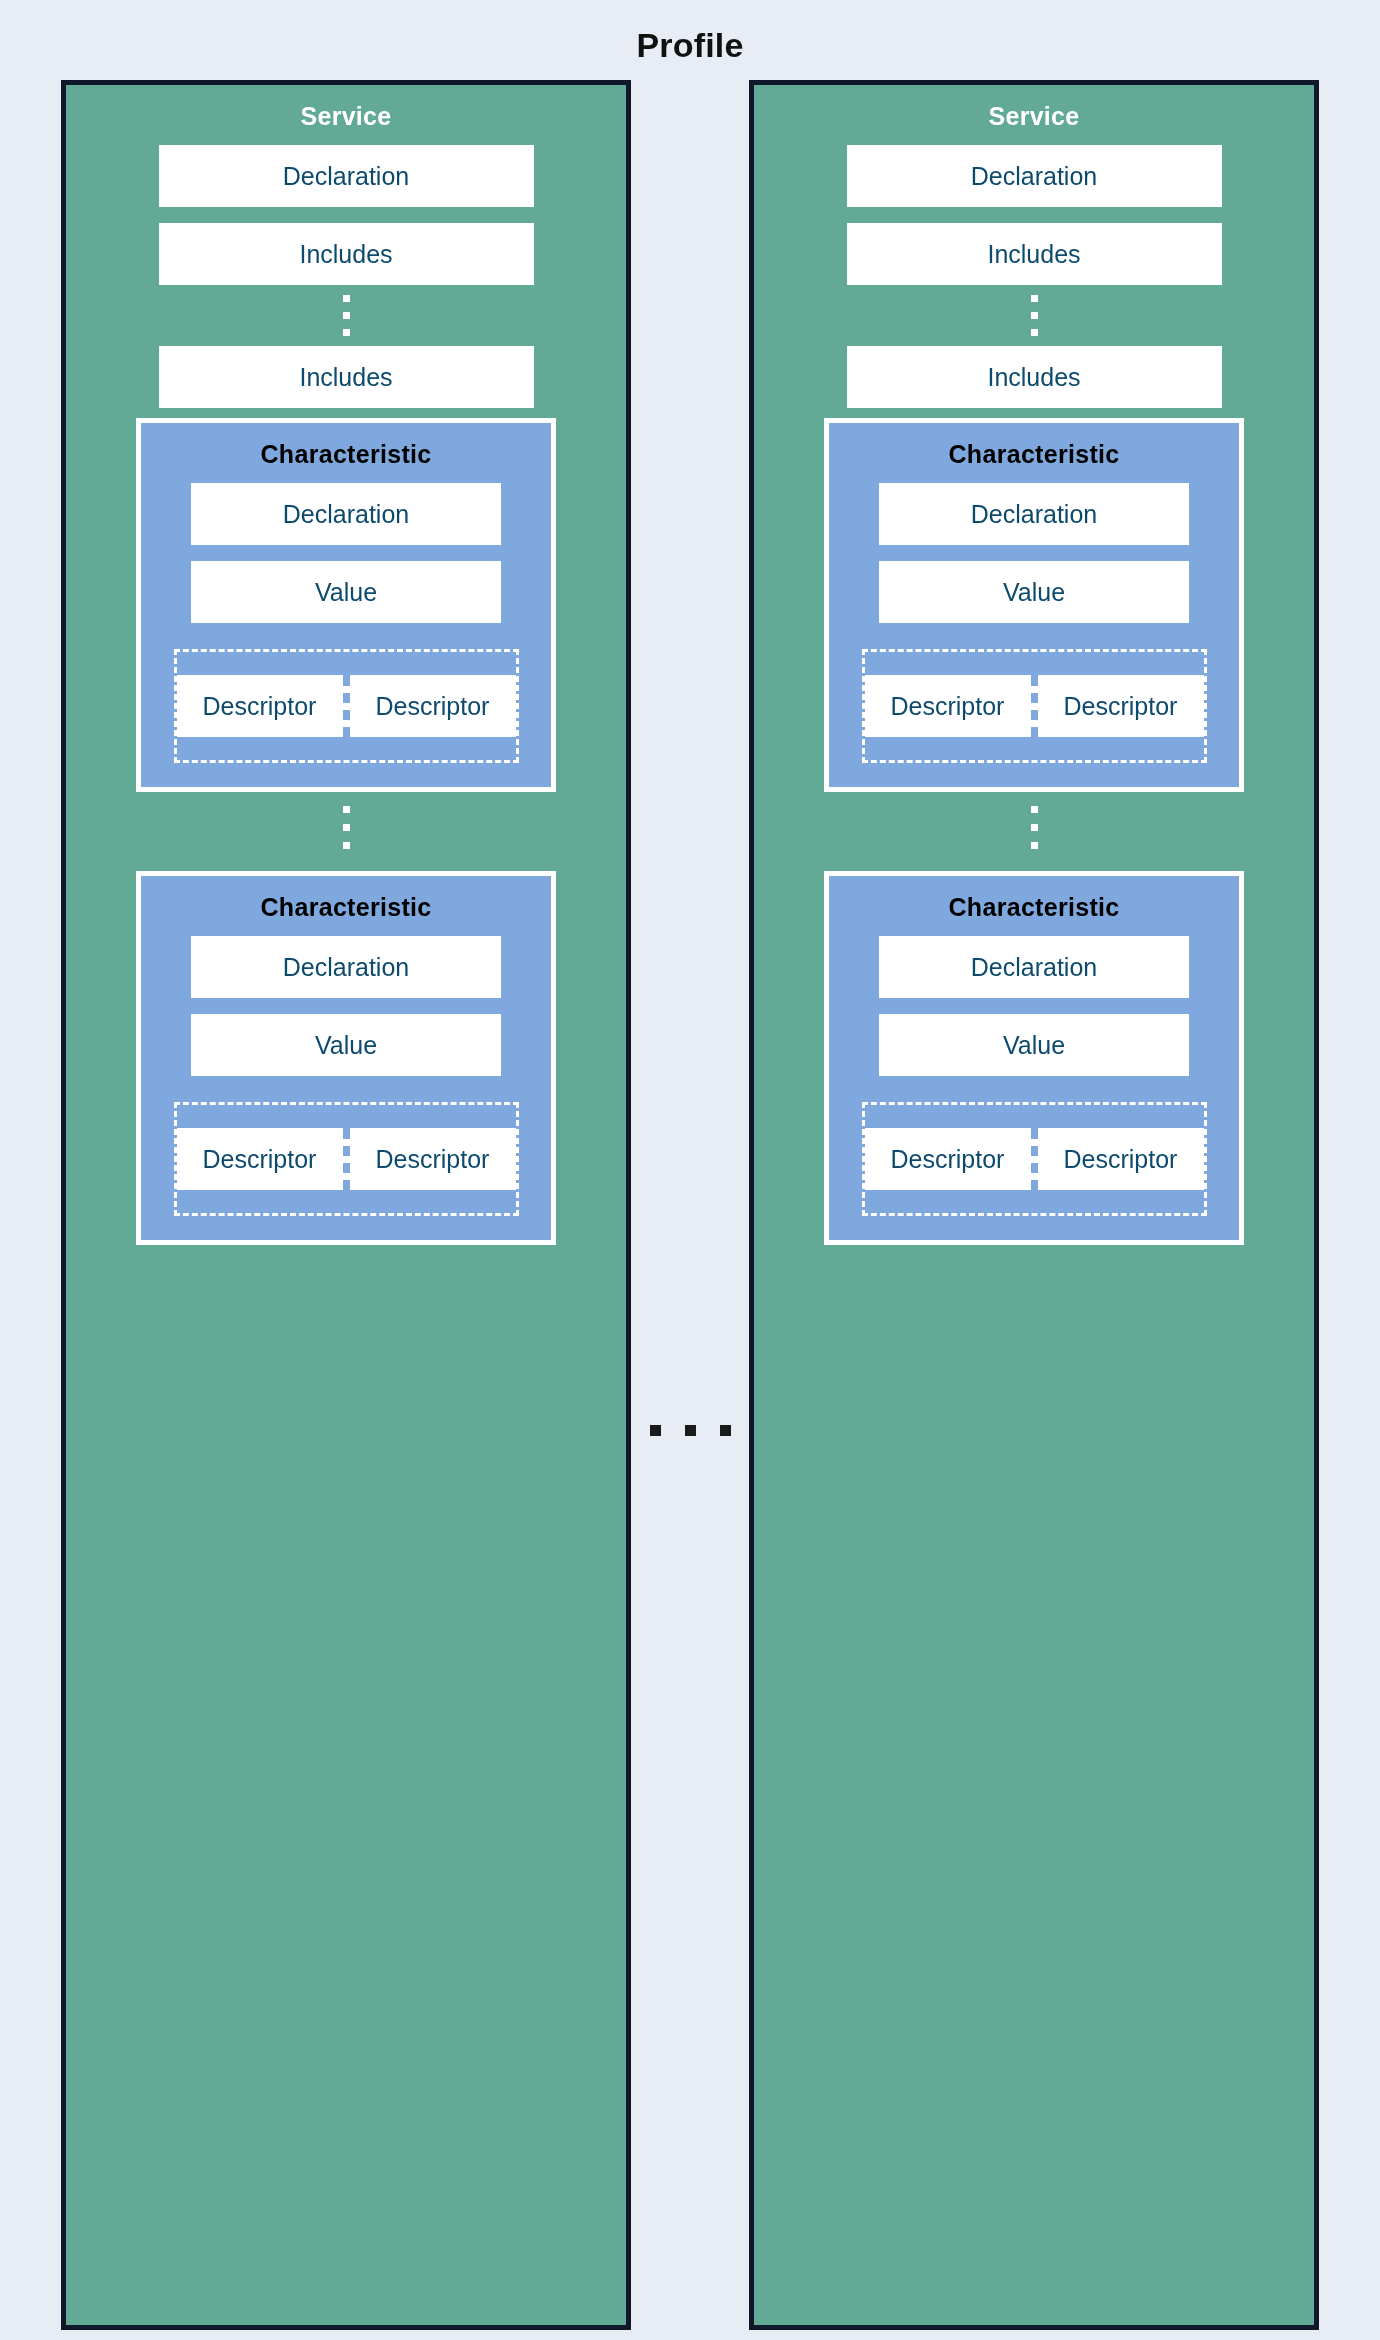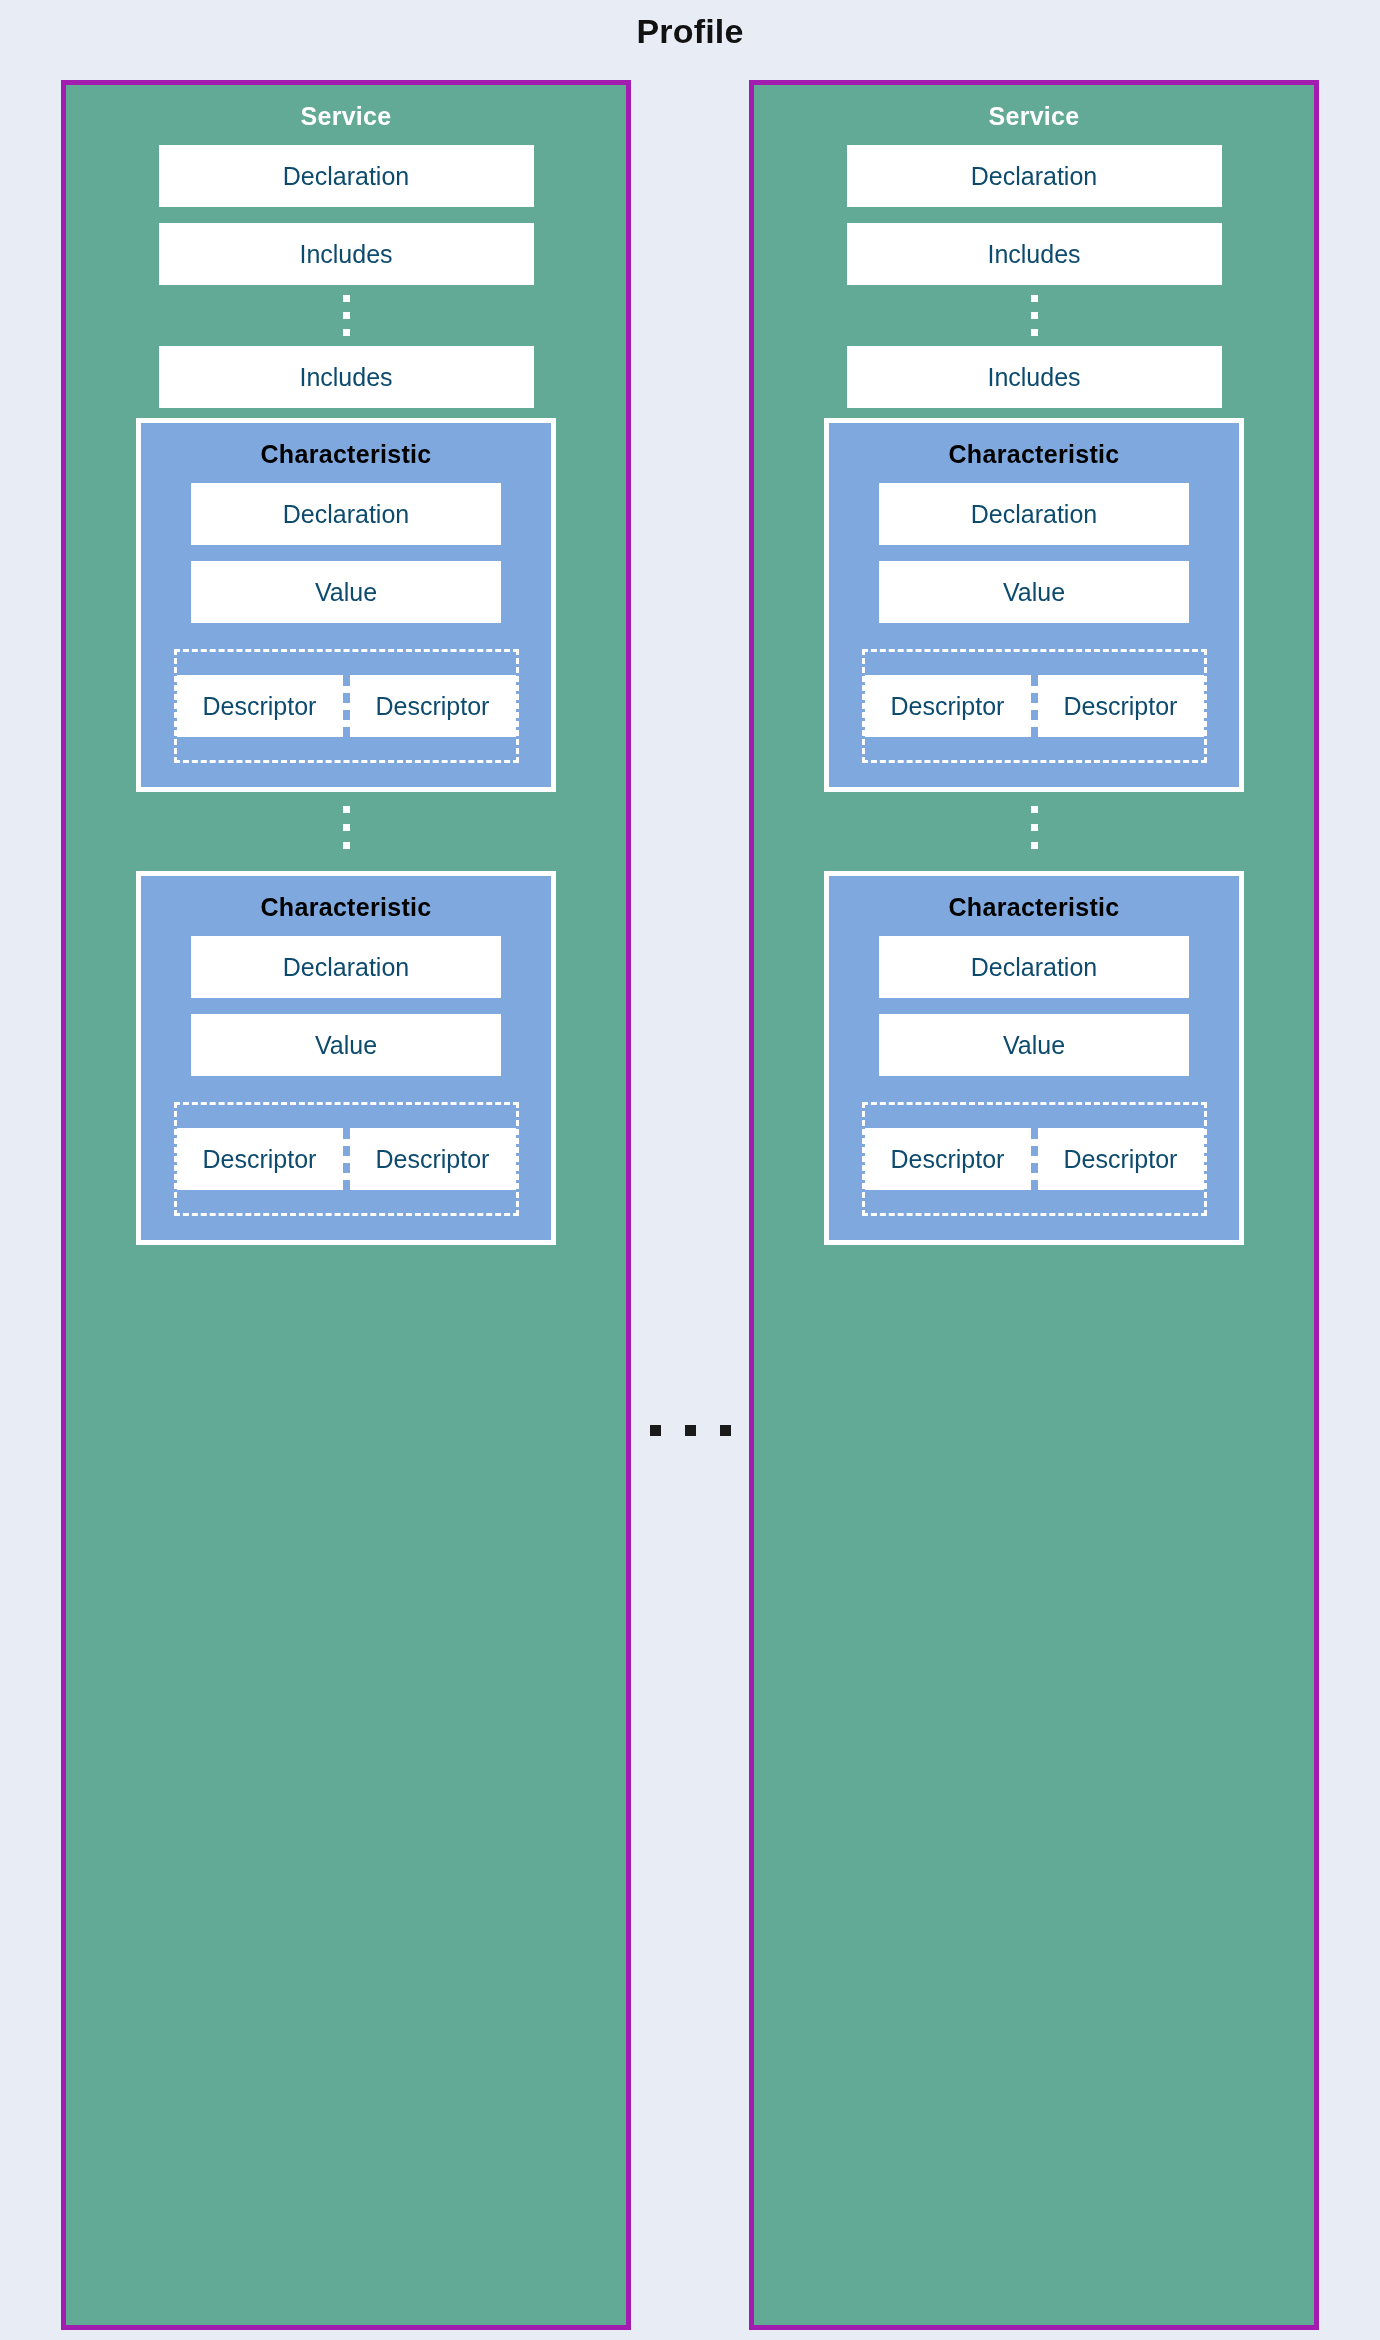--- a/index.html
+++ b/index.html
@@ -18,21 +18,21 @@
   .page {
     position: relative;
     width: 1380px;
     height: 2340px;
     box-sizing: border-box;
   }
 
   
   .page-title {
     position: absolute;
-    top: 12px;
+    top: 26px;
     left: 0;
     width: 1380px;
     text-align: center;
     font-size: 34px;
     font-weight: bold;
     color: #111111;
     letter-spacing: 0.2px;
   }
 
   
@@ -47,21 +47,21 @@
     justify-content: center;
     align-items: stretch;
     gap: 118px;
   }
 
   
   .service {
     position: relative;
     width: 570px;
     background: #62a996;
-    border: 5px solid #a21caf;
+    border: 5px solid #0f172a;
     box-sizing: border-box;
     display: flex;
     flex-direction: column;
     align-items: center;
     padding: 0 0 22px 0;
   }
 
   .service-title {
     font-size: 25px;
     font-weight: bold;

